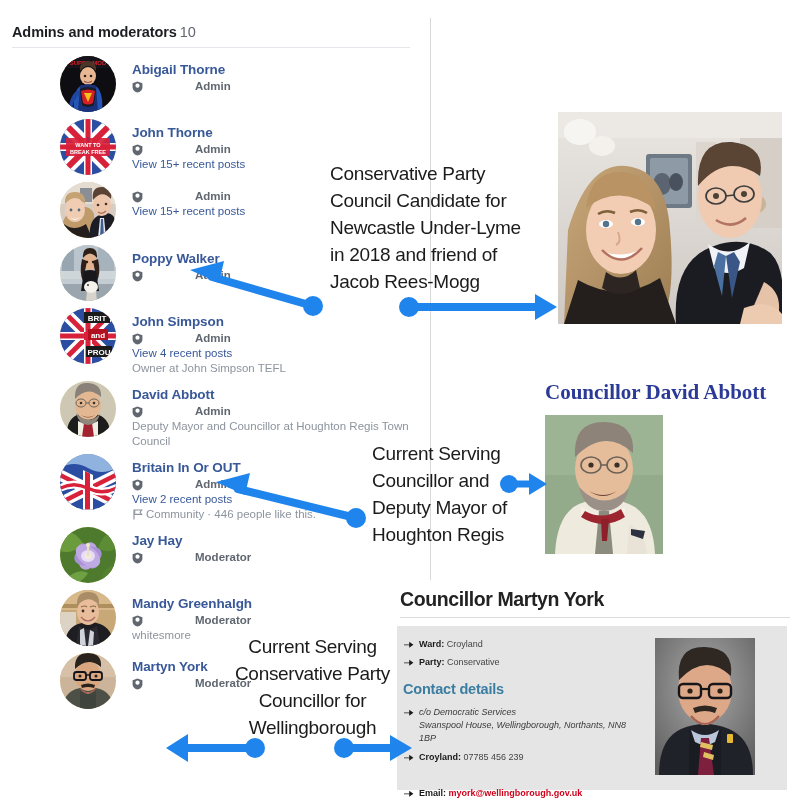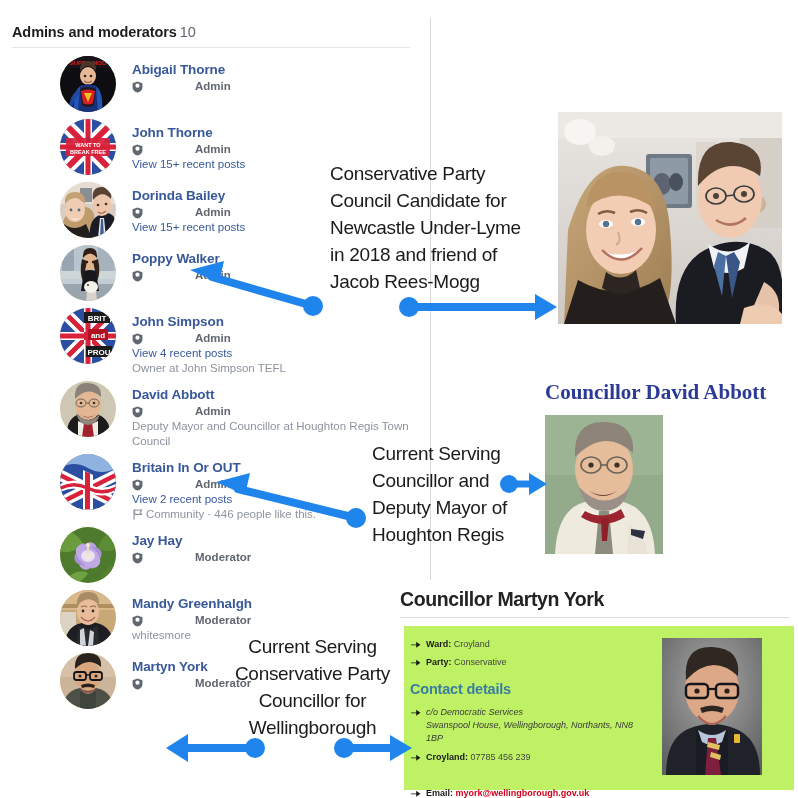--- a/index.html
+++ b/index.html
@@ -120,22 +120,22 @@
   #york-card-title {
     position: absolute; left: 8px; top: 8px;
     font-size: 19.5px; font-weight: bold; color: #222222;
     letter-spacing: -0.4px;
   }
   #york-card-rule {
     position: absolute; left: 8px; top: 37px; width: 390px; height: 1px;
     background: #dcdcdc;
   }
   #york-card-body {
-    position: absolute; left: 12px; top: 46px; width: 390px; height: 164px;
-    background: #bef264;
+    position: absolute; left: 5px; top: 46px; width: 390px; height: 164px;
+    background: #e5e5e5;
   }
   .york-row { position: relative; padding-left: 16px; font-size: 9px; color:#333; line-height: 13px; }
   .york-arrow {
     position: absolute; left: 1px; top: 2px; width: 10px; height: 9px;
   }
   .york-arrow svg { display:block; }
   .york-label { font-weight: bold; color: #1a1a1a; }
   .york-val { color: #444; }
   #york-fields { position: absolute; left: 6px; top: 12px; width: 270px; }
   #york-contact-h {
@@ -245,21 +245,20 @@
     <ellipse cx="42" cy="23" rx="9" ry="11" fill="#edc6ab"></ellipse>
     <path d="M33 18 q9 -11 18 -1 q2 -12 -9 -12 q-11 0 -9 13 Z" fill="#5a4334"></path>
     <circle cx="38" cy="23" r="1.3" fill="#3c3228"></circle>
             <circle cx="46" cy="22" r="1.3" fill="#3c3228"></circle>
     <path d="M38 30 q4 3 8 -1" stroke="#a8705c" stroke-width="1.2" fill="none"></path>
     <path d="M40 36 l4 0 l2 20 l-8 0 Z" fill="#e8eaee"></path>
     <path d="M41 37 l2 0 l1 19 l-4 0 Z" fill="#3d5d92"></path>
           </svg>
         </div>
         <div class="member-text">
-          <div class="member-name">Dorinda Bailey</div>
           <div class="role-line">
             <span class="shield-icon">
               <svg viewBox="0 0 11 12" width="11" height="12">
                 <path d="M5.5 0.4 L10.4 2.2 v4.1 c0 3.1 -2.6 4.7 -4.9 5.3 C3.2 11 0.6 9.4 0.6 6.3 V2.2 Z" fill="#606770"></path>
                 <path d="M5.5 2.6 a2.1 2.1 0 1 1 0 4.2 a2.1 2.1 0 0 1 0 -4.2 Z" fill="#ffffff"></path>
               </svg>
             </span>
             <span>Admin</span>
           </div>
           <div class="meta-link">View 15+ recent posts</div>

